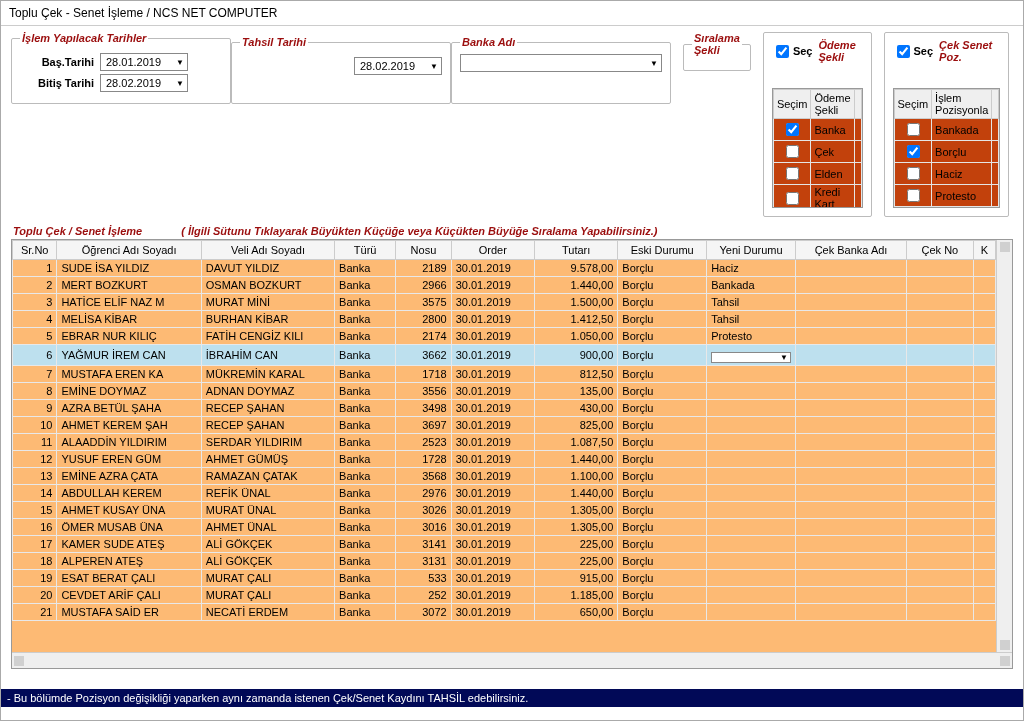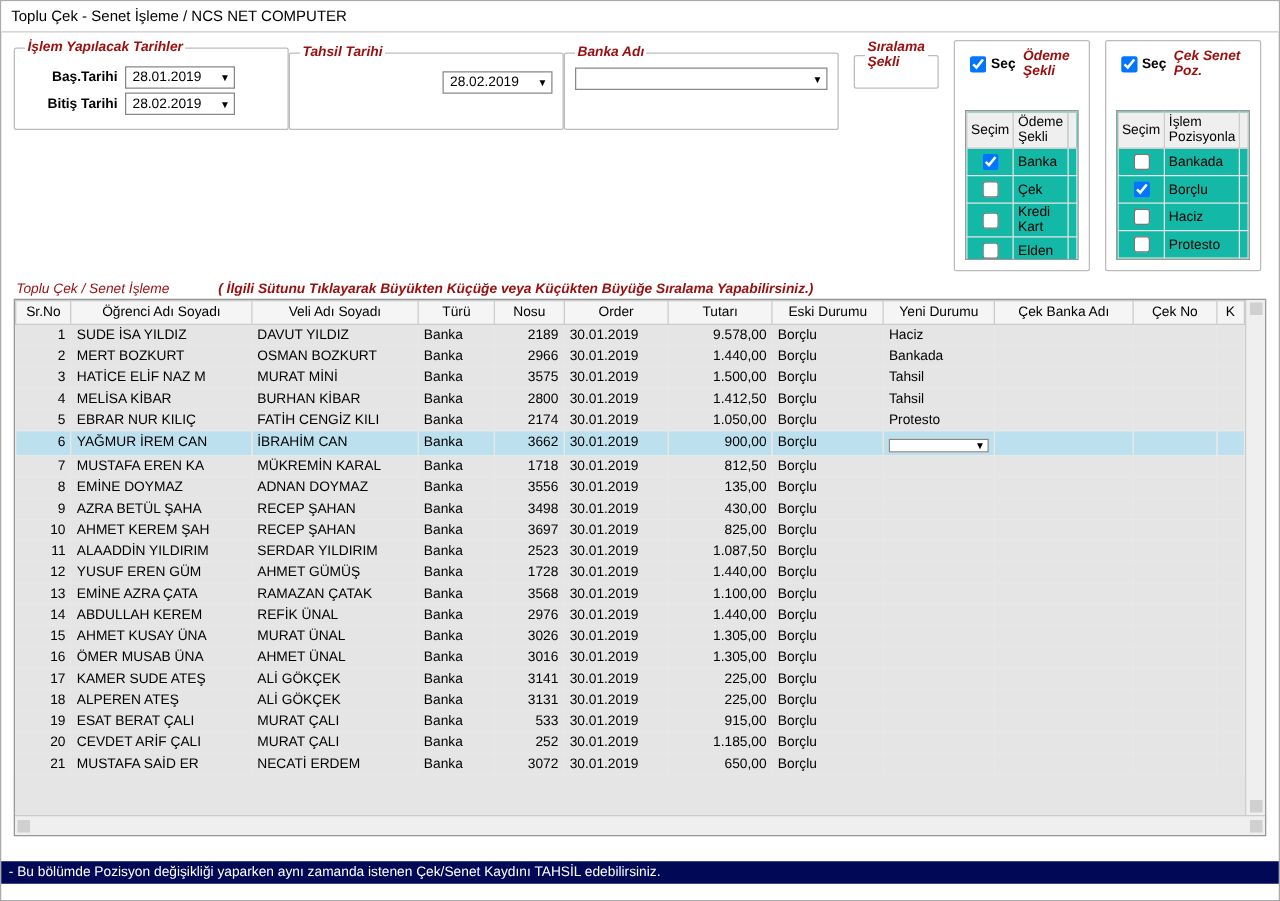--- a/index.html
+++ b/index.html
@@ -46,21 +46,21 @@
   .combo .arrow { font-size:8px; margin-left:auto;}
 
   .radio-row { margin: 2px 0; font-weight:600;}
   .radio-row input { vertical-align: middle; margin-right:4px;}
 
   .list-header { display:flex; align-items:center; font-size:11px; margin-bottom:2px; }
   .list-header .sec-chk { margin-right:4px;}
   .list-header .sec-lbl { font-weight:600; margin-right:6px;}
   .list-header .title { color:#9b0e0e; font-style:italic; font-weight:600; margin-left:auto;}
 
-  .mini-list { border: 1px solid #999; height: 120px; overflow-y:auto; background:#14b8a6;margin-top:25px;}
+  .mini-list { border: 1px solid #999; height: 120px; overflow-y:auto; background:#c2410c;margin-top:25px;}
   .mini-list table { width:100%; border-collapse: collapse; font-size:11px;}
   .mini-list th { background:#efefef; border:1px solid #ccc; padding:2px 3px; font-weight:400; text-align:left;}
   .mini-list td { border:1px solid #e5e5e5; padding:1px 3px;}
   .mini-list td.chk { text-align:center; width:40px;}
 
   .buttons { display:flex; flex-direction:column; gap:6px; margin-left:4px;}
   .btn-row { display:flex; gap:6px;}
   .tool-btn {
     width:54px; height:52px;
     border:1px solid #b5b5b5;
@@ -71,24 +71,24 @@
     text-align:center;
   }
   .tool-btn.wide { width:58px; height:56px; }
   .tool-btn .ico { font-size:18px; line-height:1; margin-bottom:2px;}
   .tool-btn .ico.red { color:#c00;}
   .tool-btn .ico.blue { color:#1a4aa0;}
   .tool-btn .ico.gray { color:#555;}
 
   .main-section { margin-top:8px; }
   .main-header { margin: 4px 0 2px 2px; }
-  .main-header .t1 { color:#9b0e0e; font-style:italic; font-weight:400;}
+  .main-header .t1 { color:#9b0e0e; font-style:italic; font-weight:700;}
   .main-header .t2 { color:#9b0e0e; font-style:italic; font-weight:600; margin-left:36px;}
 
-  .grid-wrap { border:1px solid #999; height:430px; position:relative; background:#e5e5e5;}
+  .grid-wrap { border:1px solid #999; height:430px; position:relative; background:#fdba74;}
   .grid-scroll { position:absolute; left:0; top:0; right:16px; bottom:16px; overflow:hidden; }
   .vscroll { position:absolute; right:0; top:0; width:16px; bottom:16px; background:#efefef; border-left:1px solid #ccc;}
   .vscroll::before, .vscroll::after { content:""; position:absolute; left:3px; width:10px; height:10px; background:#d0d0d0;}
   .vscroll::before { top:2px;} .vscroll::after { bottom:2px;}
   .hscroll { position:absolute; left:0; right:0; bottom:0; height:16px; background:#efefef; border-top:1px solid #ccc;}
   .hscroll::before, .hscroll::after { content:""; position:absolute; top:3px; width:10px; height:10px; background:#d0d0d0;}
   .hscroll::before { left:2px;} .hscroll::after { right:2px;}
 
   table.grid { border-collapse:collapse; width:100%; font-size:11px; table-layout:fixed;}
   table.grid th { background:#f5f5f5; border:1px solid #ccc; padding:3px 4px; font-weight:400; text-align:center; white-space:nowrap;}
@@ -171,26 +171,26 @@
                 <td>Banka</td>
                 <td></td>
               </tr>
               <tr>
                 <td class="chk"><input type="checkbox" style=""></td>
                 <td>Çek</td>
                 <td></td>
               </tr>
               <tr>
                 <td class="chk"><input type="checkbox" style=""></td>
+                <td>Elden</td>
+                <td></td>
+              </tr>
+              <tr>
+                <td class="chk"><input type="checkbox" style=""></td>
                 <td>Kredi Kart</td>
-                <td></td>
-              </tr>
-              <tr>
-                <td class="chk"><input type="checkbox" style=""></td>
-                <td>Elden</td>
                 <td></td>
               </tr>
               <tr>
                 <td class="chk"><input type="checkbox" style=""></td>
                 <td>Mail Order</td>
                 <td></td>
               </tr>
             </tbody>
         </table>
       </div>

